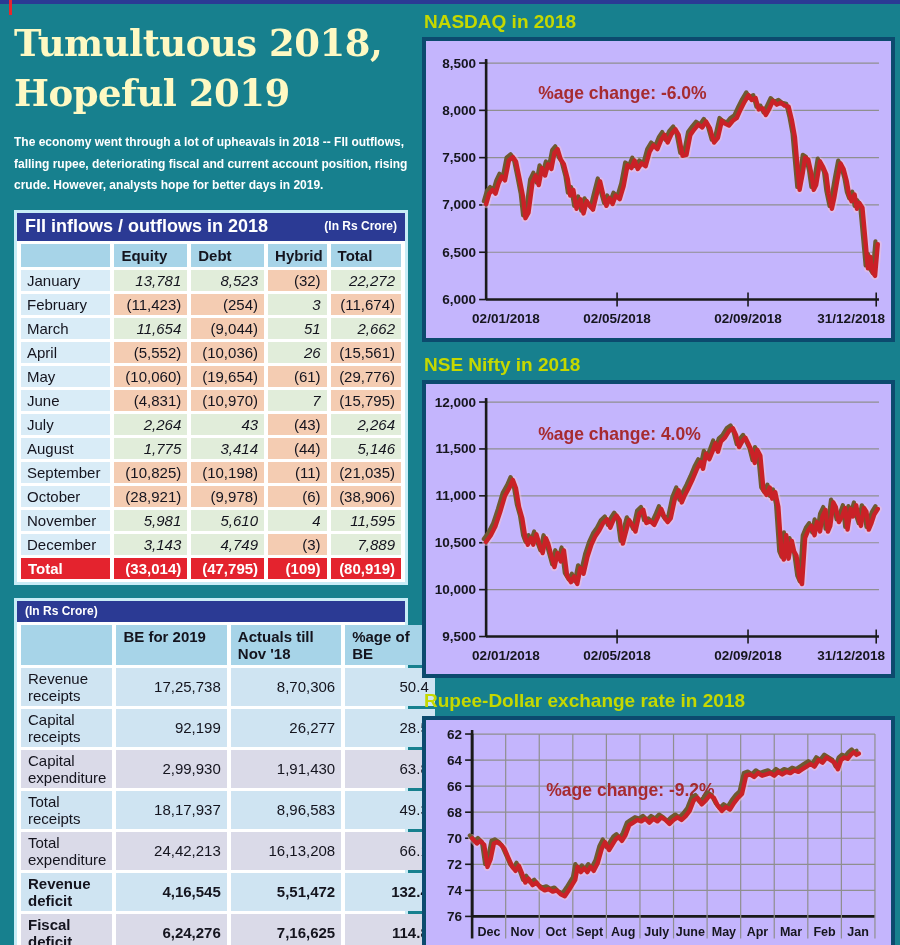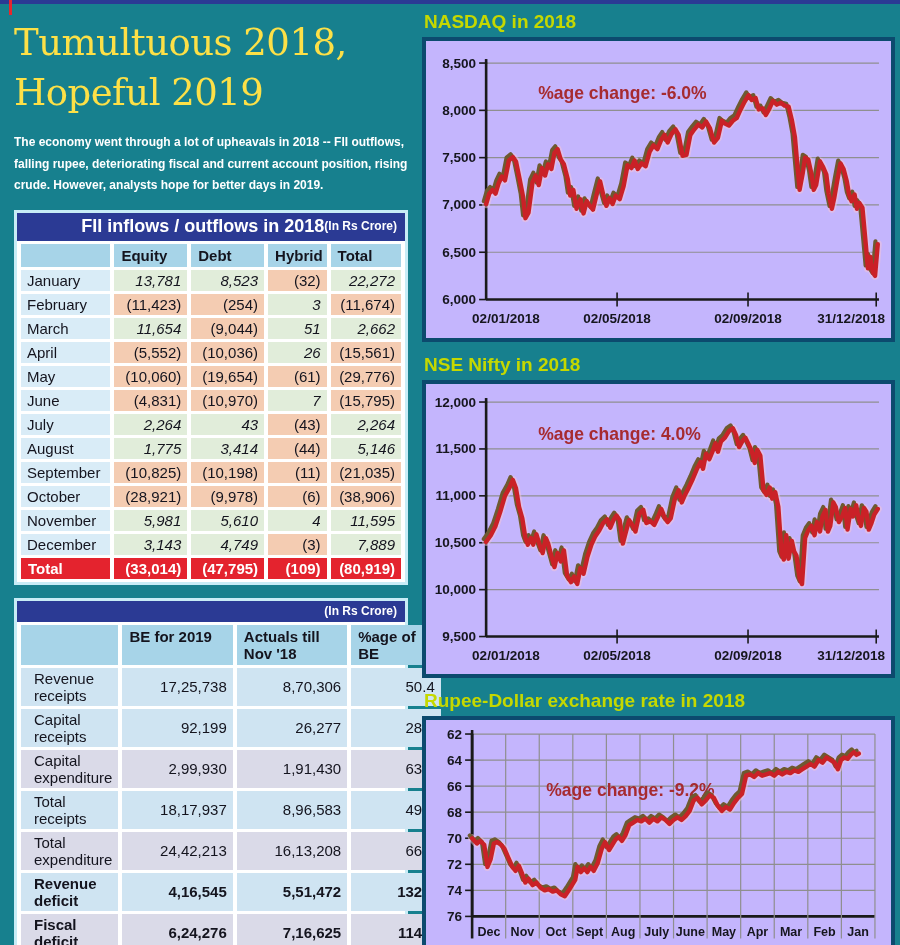--- a/index.html
+++ b/index.html
@@ -4,41 +4,41 @@
 <style>
   html,body{margin:0;padding:0;}
   body{width:900px;height:945px;position:relative;background:#17808e;overflow:hidden;
        font-family:"Liberation Sans",sans-serif;}
   .top-rule{position:absolute;left:0;top:0;width:900px;height:4px;background:#2b3a94;}
   .red-tick{position:absolute;left:9px;top:0;width:3px;height:15px;background:#e8262d;}
 
   .left-col{position:absolute;left:14px;top:12px;width:394px;}
   .right-col{position:absolute;left:422px;top:4px;width:473px;}
 
-  h1.title{margin:6px 0 14px 0;font-family:"DejaVu Serif",serif;font-weight:400;
-           font-size:37px;line-height:50px;color:#fde047;letter-spacing:-0.5px;}
+  h1.title{margin:6px 0 14px 0;font-family:"DejaVu Serif",serif;font-weight:700;
+           font-size:37px;line-height:50px;color:#fef9c3;letter-spacing:-0.5px;}
   p.intro{margin:0 0 13px 0;color:#ffffff;font-weight:700;font-size:12px;line-height:21.5px;}
 
   .panel{border:3px solid #c8ecf6;background:#ffffff;margin-bottom:13px;}
-  .panel-head{background:#2b3a94;color:#fff;display:flex;justify-content:flex-end;
+  .panel-head{background:#2b3a94;color:#fff;display:flex;justify-content:space-between;
               align-items:center;padding:3px 8px 4px 8px;}
   .panel-head .ttl{font-weight:700;font-size:18px;}
   .panel-head .unit{font-weight:700;font-size:12px;}
 
   table.grid{width:100%;border-collapse:separate;border-spacing:4px 3px;font-size:15px;color:#14141e;}
   table.grid th{background:#a7d4e8;font-weight:700;text-align:left;padding:3px 4px 3px 7px;font-size:15px;}
   table.grid td{padding:2px 6px;}
   td.mon{background:#d9ecf7;text-align:left;padding-left:7px;}
   td.val{text-align:right;}
   td.pos{background:#e1edda;font-style:italic;}
   td.neg{background:#f4ccb2;}
   tr.total td{background:#e4232e;color:#fff;font-weight:700;}
   tr.total td.lab{text-align:left;padding-left:7px;}
 
-  table.fiscal td.lab{text-align:left;padding-left:13px;}
+  table.fiscal td.lab{text-align:left;padding-left:7px;}
   table.fiscal th{vertical-align:top;}
   tr.frow-even td{background:#cfe4f2;}
   tr.frow-odd td{background:#dadae8;}
   tr.fbold td{font-weight:700;padding-left:46px;}
 
   .chart-title{color:#c5d800;font-weight:700;font-size:19px;margin:7px 0 4px 2px;}
   .chart-box{background:#c4b5fd;border:4px solid #0c4a6e;}
   .chart-box svg{display:block;width:100%;height:auto;}
 </style>
 </head>

